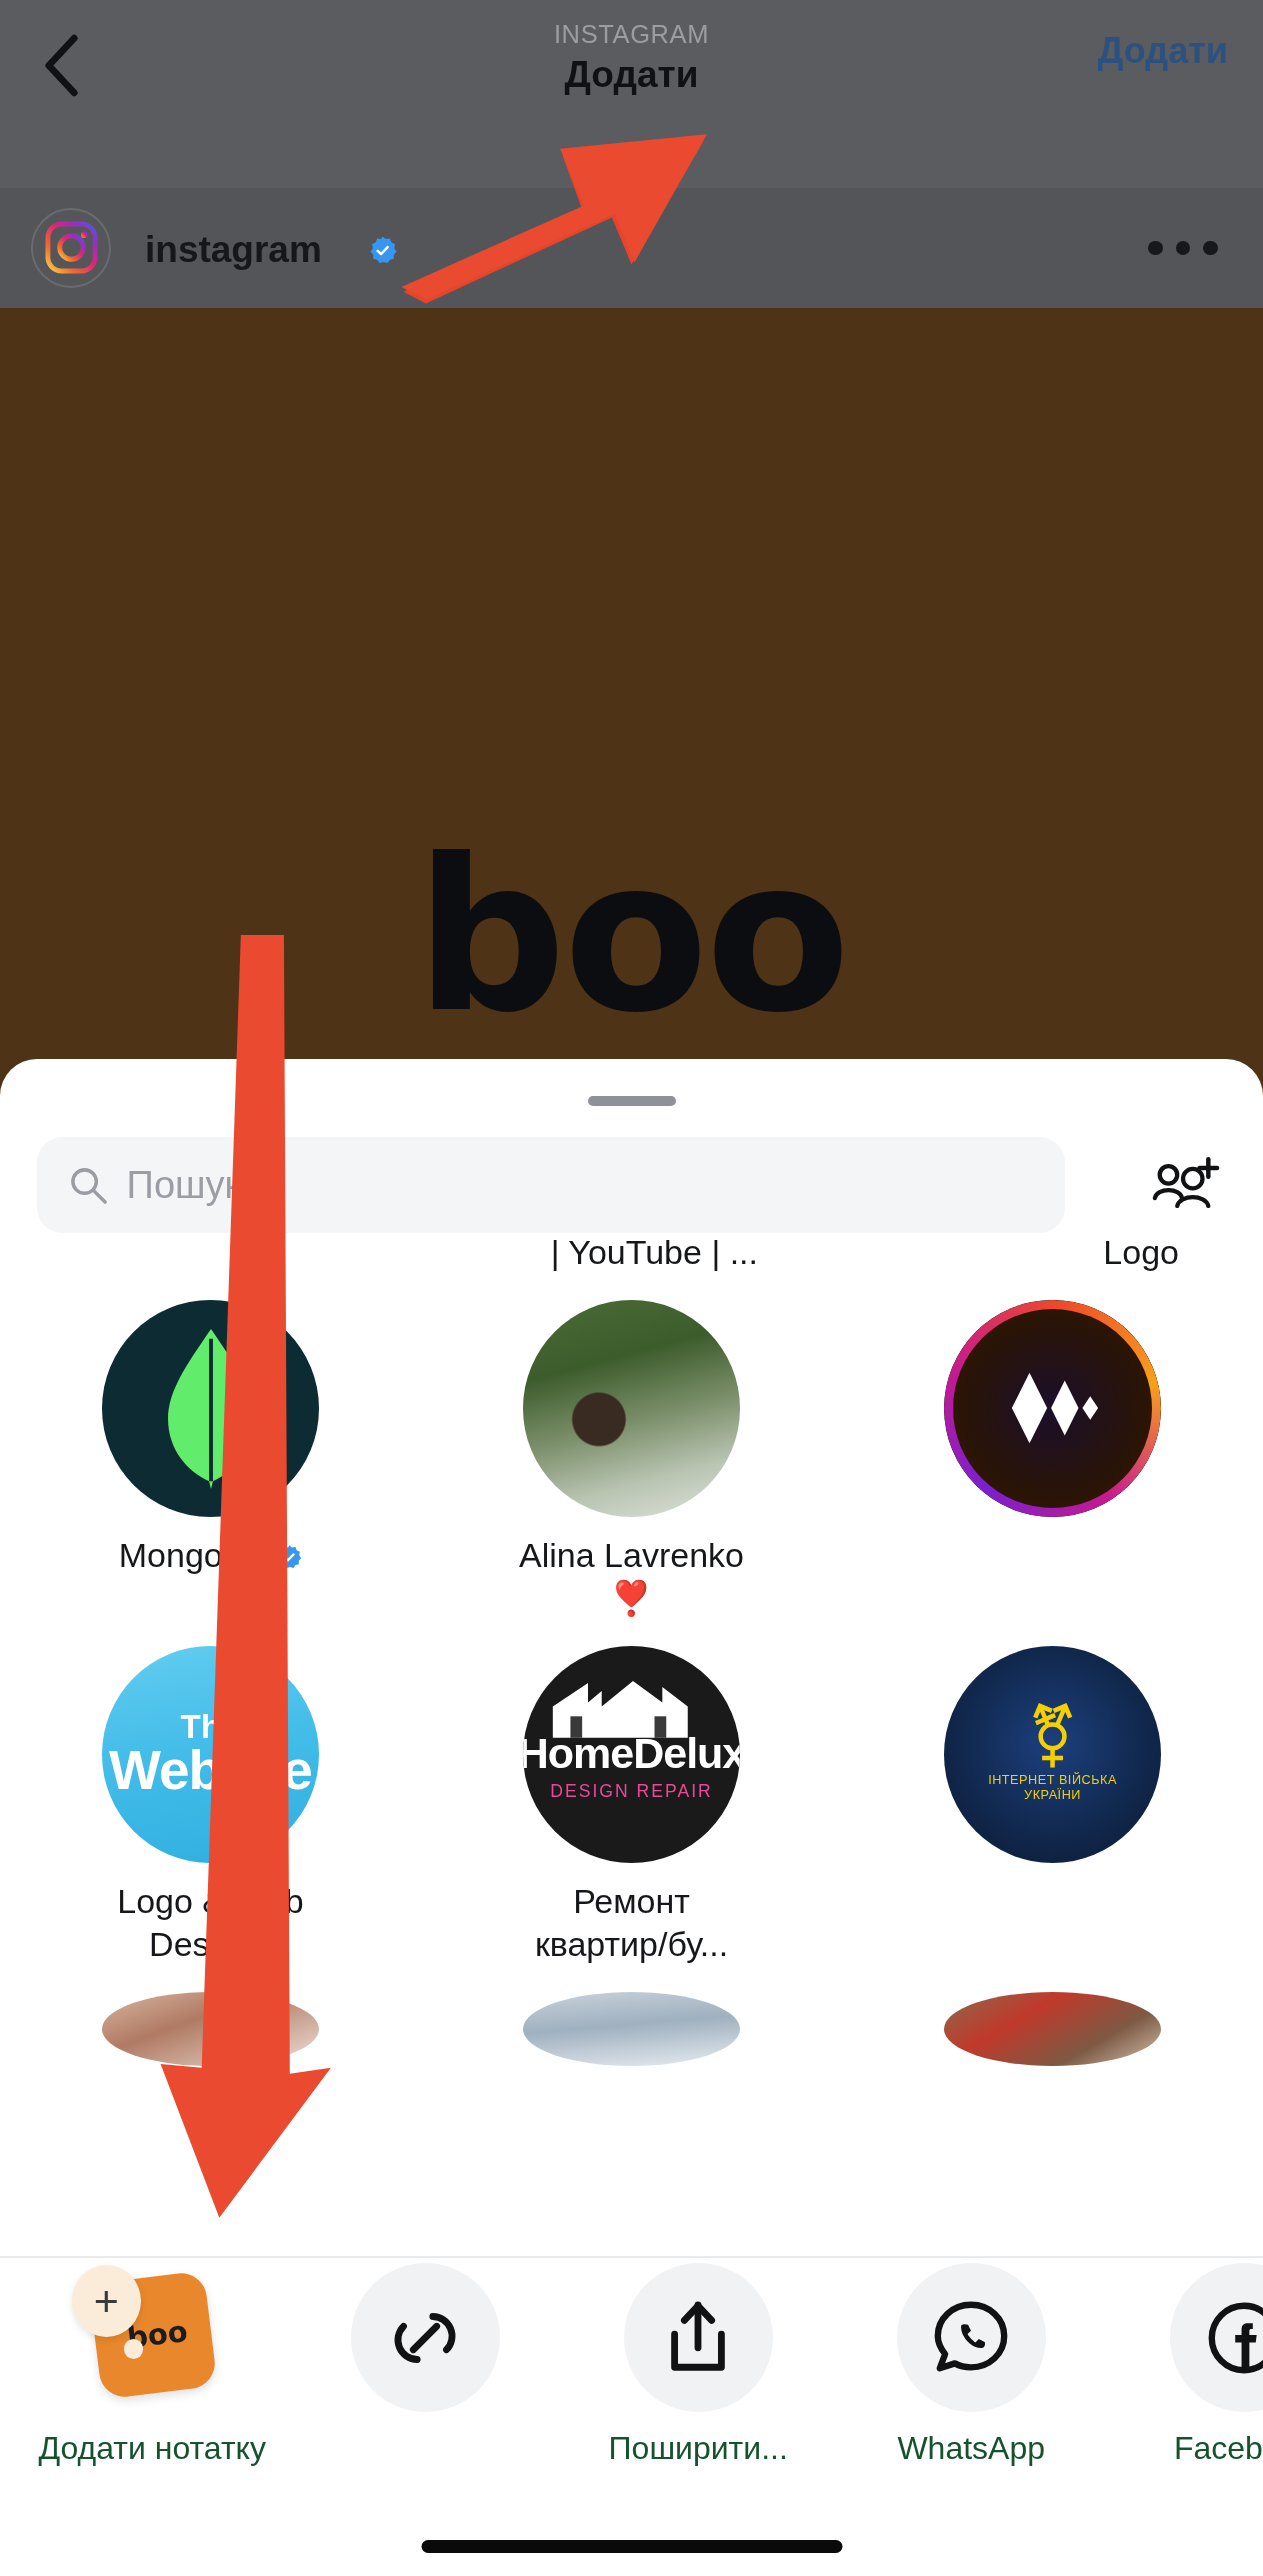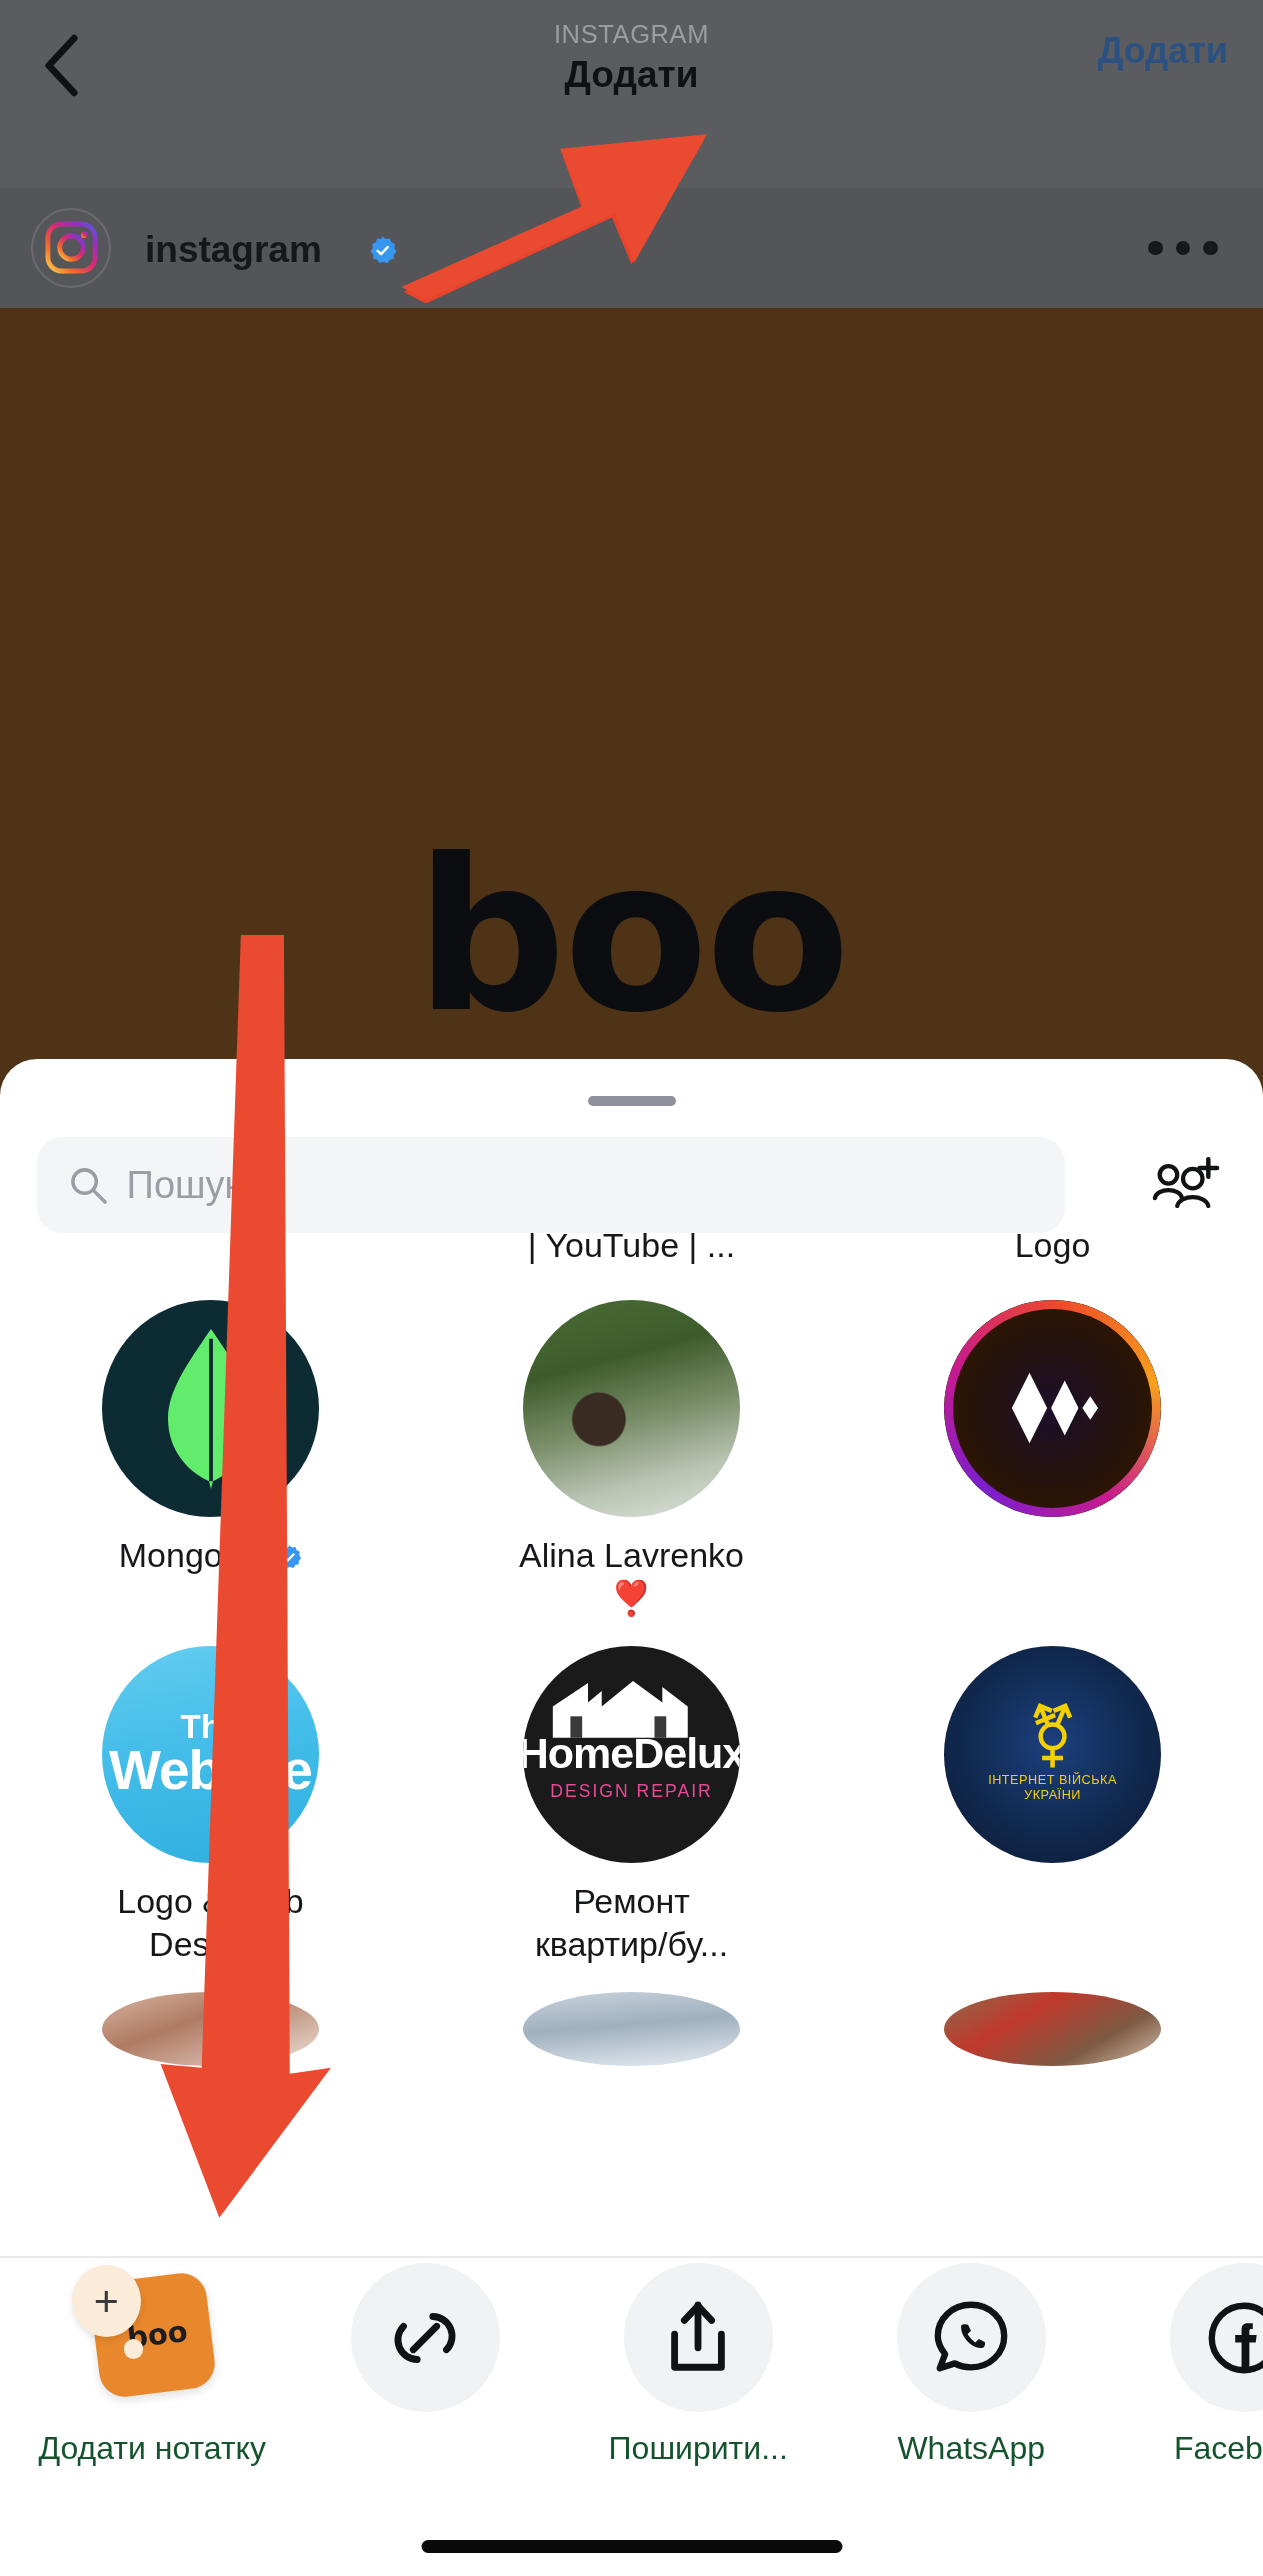--- a/index.html
+++ b/index.html
@@ -242,23 +242,24 @@
   
   .partial-labels {
     display: flex;
     width: 1263px;
     height: 57px;
   }
   .partial-labels .contact {
     justify-content: flex-start;
   }
   .partial-labels .contact-name {
-    margin-top: 1px;
+    margin-top: 8px;
     font-size: 34px;
     line-height: 43px;
+    text-align: right;
   }
 
   
   .av-mongo { background: #0d2b33; display:flex; align-items:center; justify-content:center; }
   .av-alina {
     background:
       radial-gradient(circle at 35% 55%, #3a2b22 0 14%, rgba(0,0,0,0) 15%),
       linear-gradient(165deg,#4a6b35 0%, #3d5c2c 30%, #7b8f6a 55%, #b9c4b2 78%, #dfe4dc 100%);
   }
   .av-auction {

